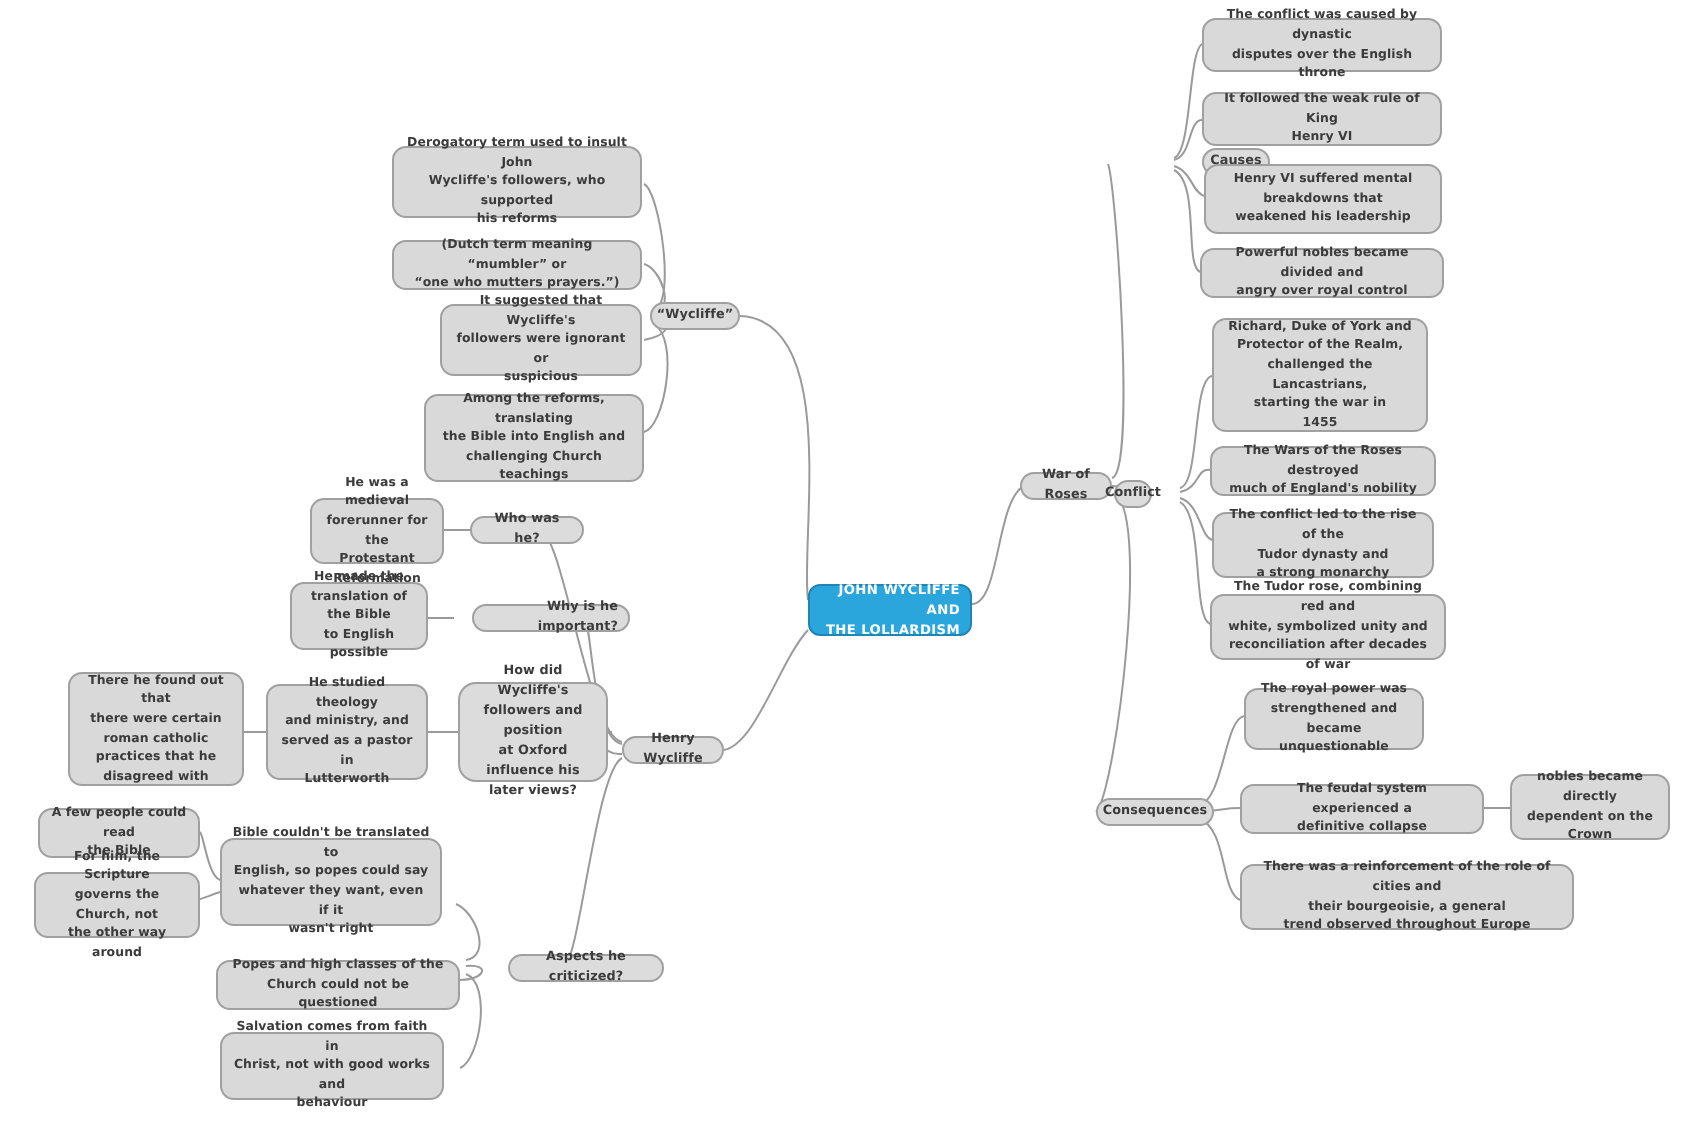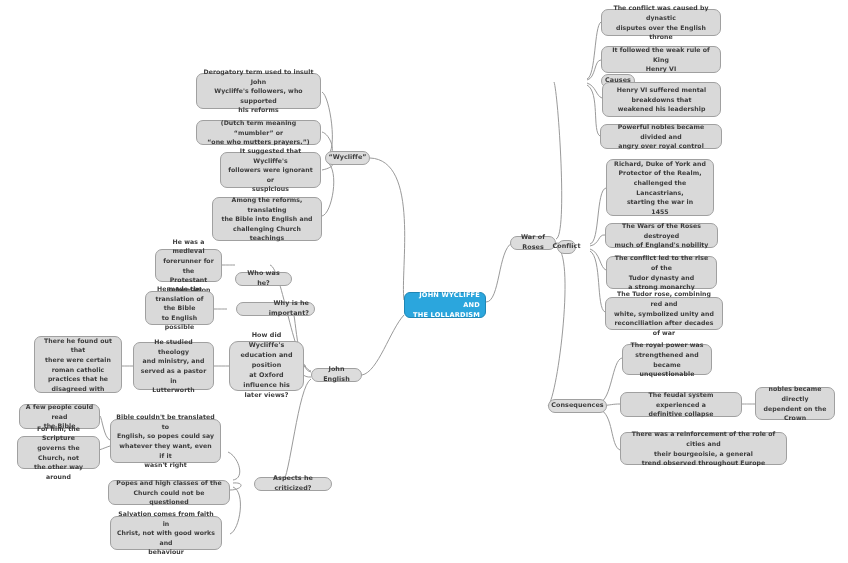--- a/index.html
+++ b/index.html
@@ -178,34 +178,34 @@
   <div class="node" style="left:196px; top:120px; width:125px; height:25px;">(Dutch term meaning “mumbler” or
 “one who mutters prayers.”)</div>
   <div class="node" style="left:220px; top:152px; width:101px; height:36px;">It suggested that Wycliffe's
 followers were ignorant or
 suspicious</div>
   <div class="node" style="left:212px; top:197px; width:110px; height:44px;">Among the reforms, translating
 the Bible into English and
 challenging Church
 teachings</div>
 
-  <div class="node branch" style="left:311px; top:368px; width:51px; height:14px;">John English</div>
-
-  <div class="node branch" style="left:235px; top:272px; width:57px; height:14px;">Who was he?</div>
+  <div class="node branch" style="left:311px; top:368px; width:51px; height:14px;">Henry Wycliffe</div>
+
+  <div class="node branch" style="left:235px; top:258px; width:57px; height:14px;">Who was he?</div>
   <div class="node" style="left:155px; top:249px; width:67px; height:33px;">He was a medieval
 forerunner for the
 Protestant Reformation</div>
 
   <div class="node branch" style="left:236px; top:302px; width:79px; height:14px;text-align:right;">Why is he important?</div>
   <div class="node" style="left:145px; top:291px; width:69px; height:34px;">He made the
 translation of the Bible
 to English possible</div>
 
   <div class="node branch" style="left:229px; top:341px; width:75px; height:50px;">How did Wycliffe's
-education and position
+followers and position
 at Oxford influence his
 later views?</div>
   <div class="node" style="left:133px; top:342px; width:81px; height:48px;">He studied theology
 and ministry, and
 served as a pastor in
 Lutterworth</div>
   <div class="node" style="left:34px; top:336px; width:88px; height:57px;">There he found out that
 there were certain
 roman catholic
 practices that he

